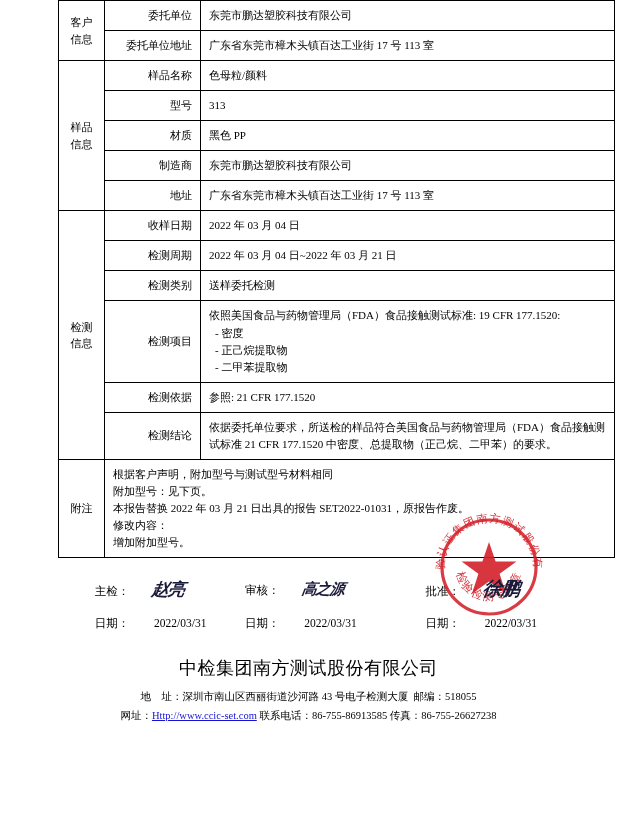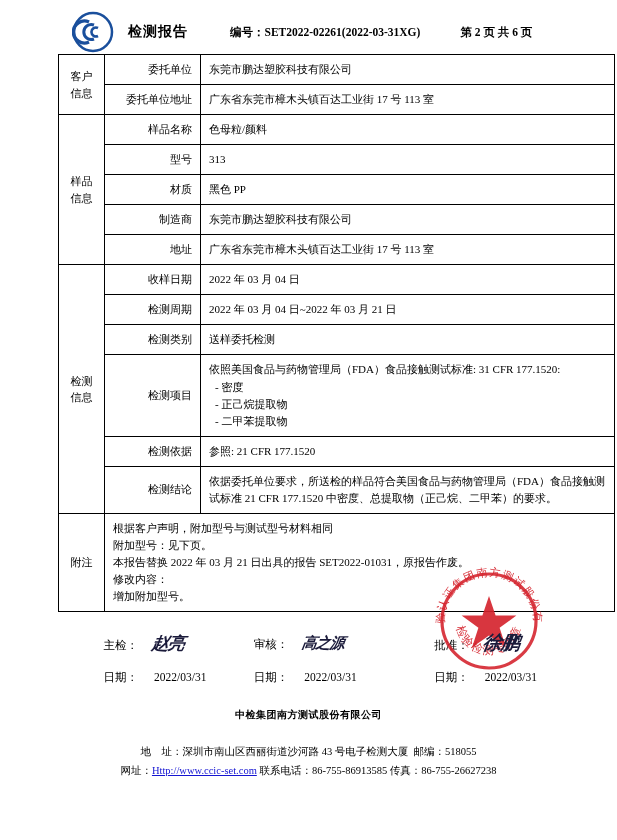--- a/index.html
+++ b/index.html
@@ -116,21 +116,21 @@
   }
   .sig-cell {
     display: flex;
     align-items: baseline;
     flex: 1 1 0;
   }
   .sig-key {
     font-size: 11.5px;
     white-space: nowrap;
     width: 52px;
-    text-align: right;
+    text-align: center;
     padding-left: 48px;
     box-sizing: content-box;
   }
   .sig-key.k2 { padding-left: 18px; }
   .sig-key.k3 { padding-left: 18px; }
   .sig-val {
     font-size: 11.5px;
     padding-left: 16px;
     white-space: nowrap;
   }
@@ -159,49 +159,36 @@
   }
   .stamp svg { display: block; }
 
   
   .footer {
     text-align: center;
     margin-top: 12px;
     line-height: 1.8;
   }
   .f-company {
-    font-size: 10px;
-    font-weight: bold;
+    font-size: 18px;
+    font-weight: normal;
     letter-spacing: 0.5px;
-    margin-bottom: 19px;
+    margin-bottom: 4px;
   }
   .f-line { font-size: 10.5px; white-space: nowrap; }
   .f-line a, .f-link {
     color: #1414d2;
     text-decoration: underline;
   }
 </style>
 </head>
 <body>
 
 <div class="page">
 
-  <div class="header">
-    <div class="logo">
-      <svg width="42" height="42" viewBox="0 0 42 42">
-        <circle cx="21" cy="21" r="19" fill="none" stroke="#1a4f9c" stroke-width="2.5"></circle>
-        <path d="M17 11 A11 11 0 1 0 17 31" fill="none" stroke="#1a4f9c" stroke-width="3.4"></path>
-        <path d="M22 14 A7.5 7.5 0 1 0 22 28" fill="none" stroke="#1a4f9c" stroke-width="3"></path>
-        <path d="M26 17 A4.5 4.5 0 1 0 26 25" fill="none" stroke="#1a4f9c" stroke-width="2.6"></path>
-      </svg>
-    </div>
-    <div class="hdr-title">检测报告</div>
-    <div class="hdr-no">编号：SET2022-02261(2022-03-31XG)</div>
-    <div class="hdr-page">第 2 页 共 6 页</div>
-  </div>
 
   <table class="main">
     <colgroup>
       <col style="width:46px">
       <col style="width:96px">
       <col>
     </colgroup>
     <tbody>
 
       <tr>
@@ -254,21 +241,21 @@
         <td class="label">检测周期</td>
         <td class="value">2022 年 03 月 04 日~2022 年 03 月 21 日</td>
       </tr>
       <tr>
         <td class="label">检测类别</td>
         <td class="value">送样委托检测</td>
       </tr>
       <tr>
         <td class="label">检测项目</td>
         <td class="value">
-          <span>依照美国食品与药物管理局（FDA）食品接触测试标准: 31 CFR 177.1520:</span>
+          <span>依照美国食品与药物管理局（FDA）食品接触测试标准: 19 CFR 177.1520:</span>
           <span class="sub">- 密度</span>
           <span class="sub">- 正己烷提取物</span>
           <span class="sub">- 二甲苯提取物</span>
         </td>
       </tr>
       <tr>
         <td class="label">检测依据</td>
         <td class="value">参照: 21 CFR 177.1520</td>
       </tr>
       <tr>

